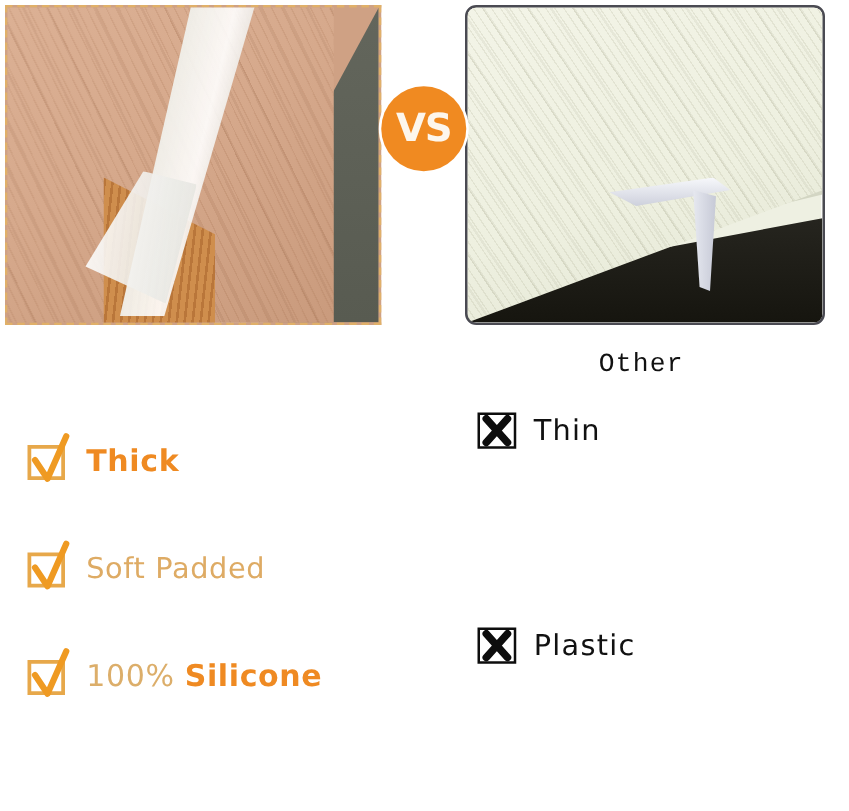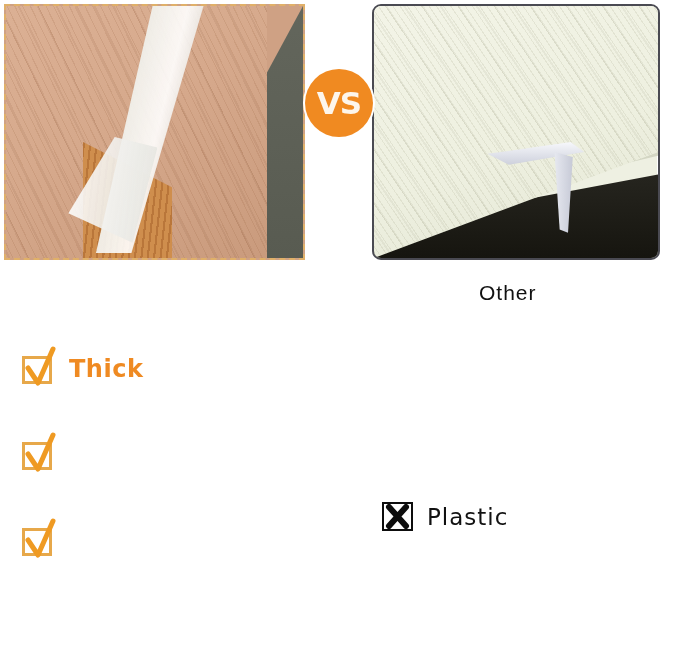--- a/index.html
+++ b/index.html
@@ -127,21 +127,21 @@
   }
 
   
   .hdr-left{
     position:absolute;left:48px;top:279px;
     font-family:"DejaVu Sans", sans-serif;
     font-size:23px;color:#e8923a;letter-spacing:1px;white-space:nowrap;
   }
   .hdr-right{
     position:absolute;left:479px;top:281px;
-    font-family:Liberation Sans, sans-serif;
+    font-family:Liberation Mono, monospace;
     font-size:21px;color:#111111;letter-spacing:1px;white-space:nowrap;
   }
 
   
   .rows{position:absolute;left:0;top:330px;width:679px;}
   .row{position:relative;height:86px;}
 
   .cell{position:absolute;display:flex;align-items:center;}
   .cell-left{left:22px;margin-top:23px;}
   .cell-right{left:382px;}
@@ -213,41 +213,52 @@
     <div class="row">
       <div class="cell cell-left">
         <div class="chk">
           <div class="box"></div>
           <svg viewBox="0 0 40 44">
             <path d="M7 22 L17 37 L32 3" fill="none" stroke="#ef9a22" stroke-width="5" stroke-linecap="round" stroke-linejoin="round"></path>
           </svg>
         </div>
         <div class="lbl lbl-orange">Thick</div>
       </div>
+      <div class="cell cell-right">
+        <div class="xbox">
+          <div class="box"></div>
+          <svg viewBox="0 0 31 29">
+            <path d="M7 5 L24 24 M24 5 L7 24" stroke="#0d0d0d" stroke-width="6" stroke-linecap="round"></path>
+          </svg>
+        </div>
+        <div class="lbl lbl-dark">Thin</div>
+      </div>
     </div>
 
     <div class="row">
       <div class="cell cell-left">
         <div class="chk">
           <div class="box"></div>
           <svg viewBox="0 0 40 44">
             <path d="M7 22 L17 37 L32 3" fill="none" stroke="#ef9a22" stroke-width="5" stroke-linecap="round" stroke-linejoin="round"></path>
           </svg>
         </div>
+        <div class="lbl lbl-orange-soft">Soft Padded</div>
       </div>
     </div>
 
     <div class="row">
       <div class="cell cell-left">
         <div class="chk">
           <div class="box"></div>
           <svg viewBox="0 0 40 44">
             <path d="M7 22 L17 37 L32 3" fill="none" stroke="#ef9a22" stroke-width="5" stroke-linecap="round" stroke-linejoin="round"></path>
           </svg>
         </div>
+        <div class="lbl lbl-orange"><span class="pct">100% </span><span class="sil">Silicone</span></div>
       </div>
       <div class="cell cell-right">
         <div class="xbox">
           <div class="box"></div>
           <svg viewBox="0 0 31 29">
             <path d="M7 5 L24 24 M24 5 L7 24" stroke="#0d0d0d" stroke-width="6" stroke-linecap="round"></path>
           </svg>
         </div>
         <div class="lbl lbl-dark">Plastic</div>
       </div>

